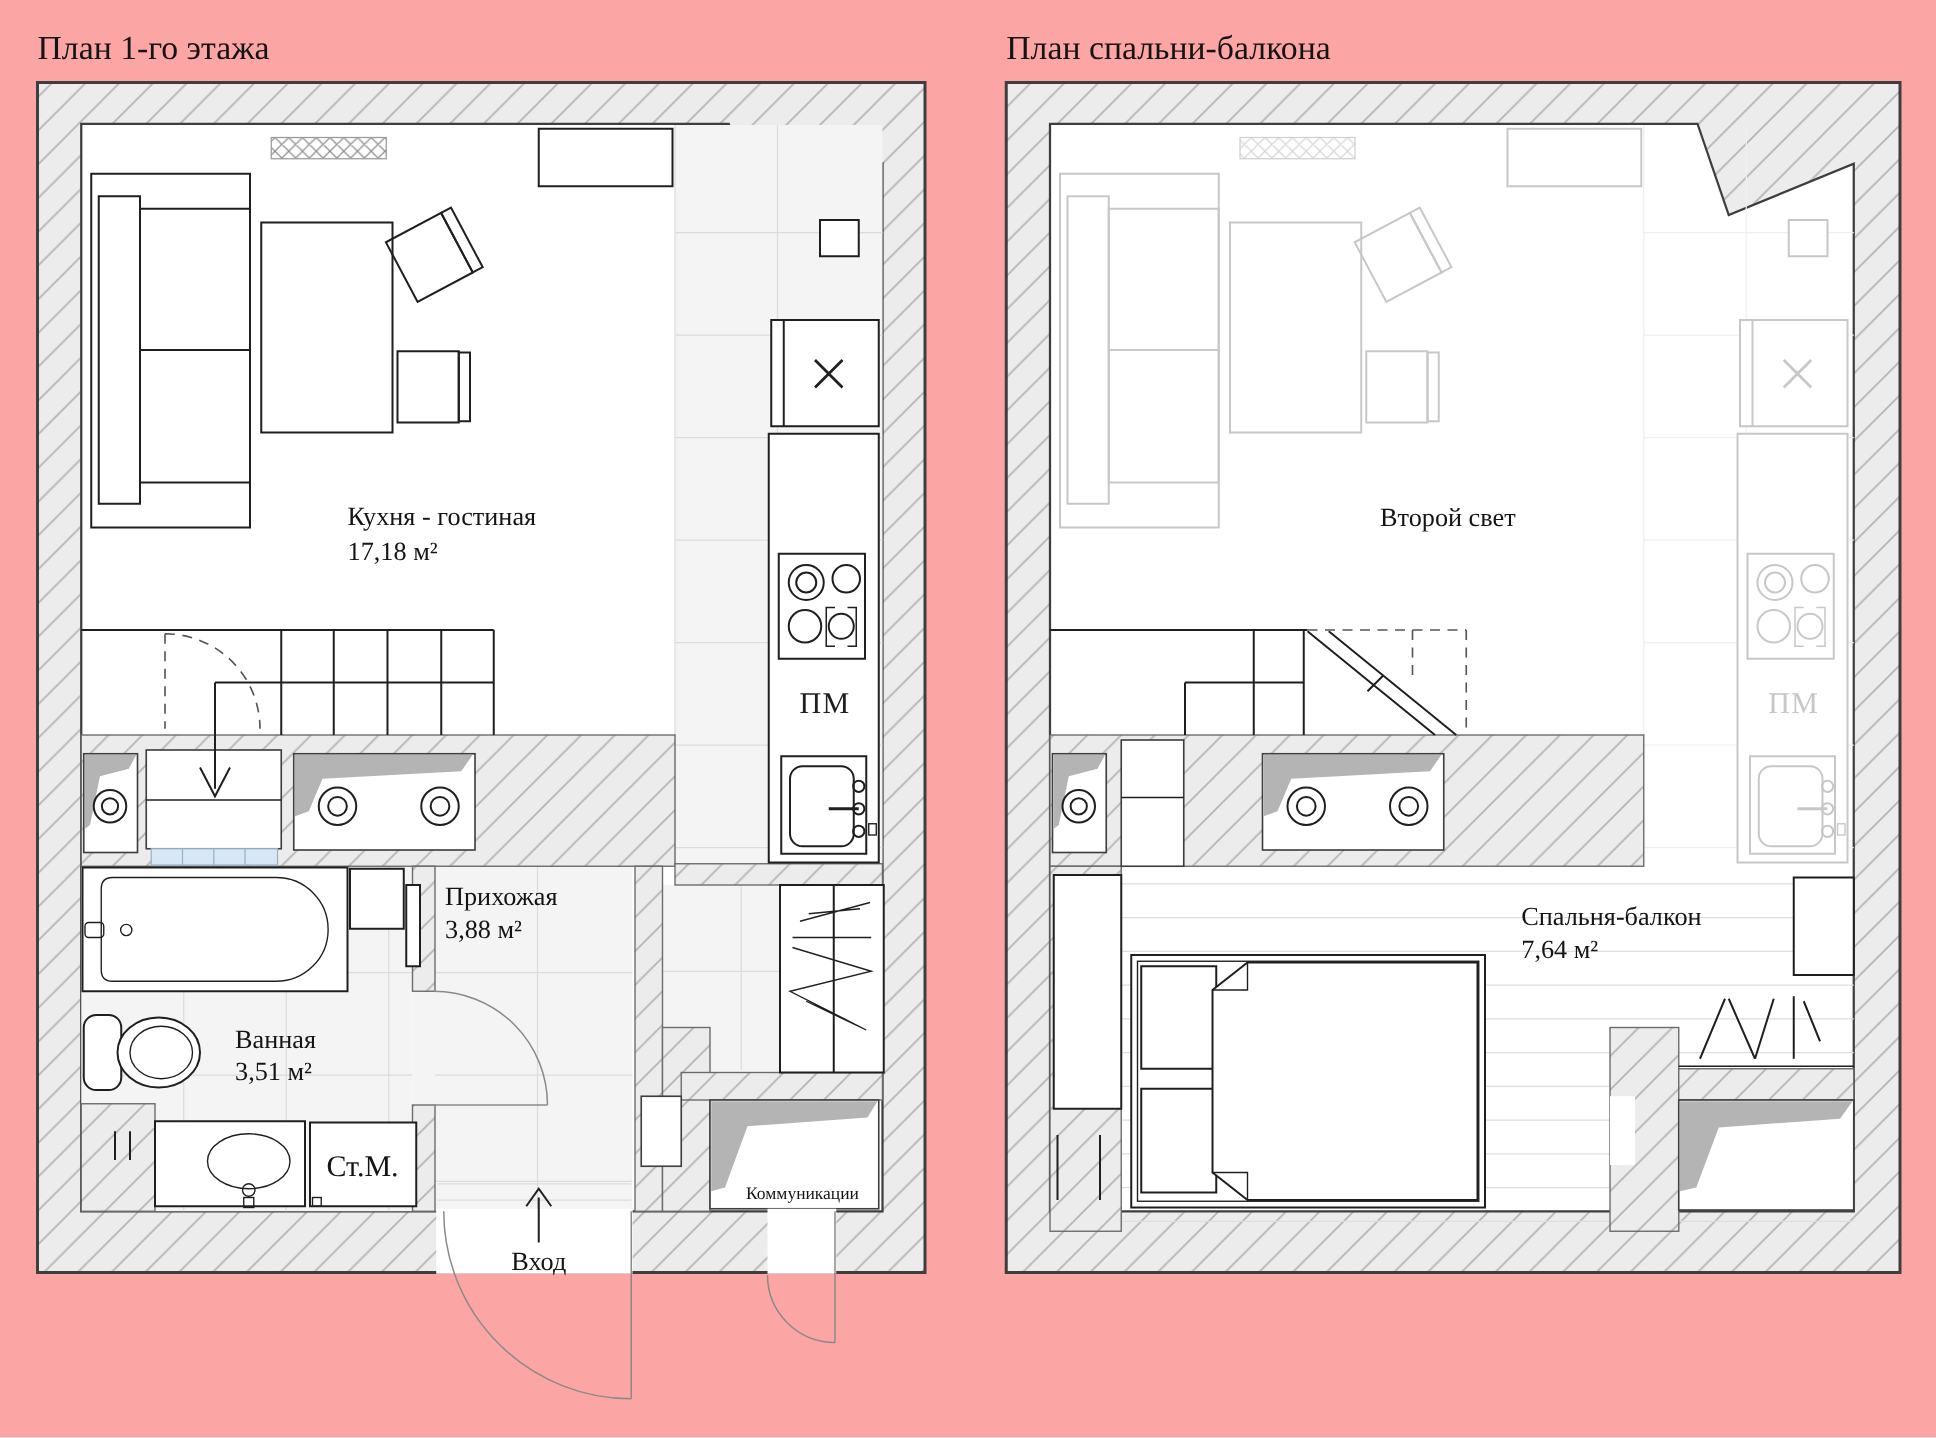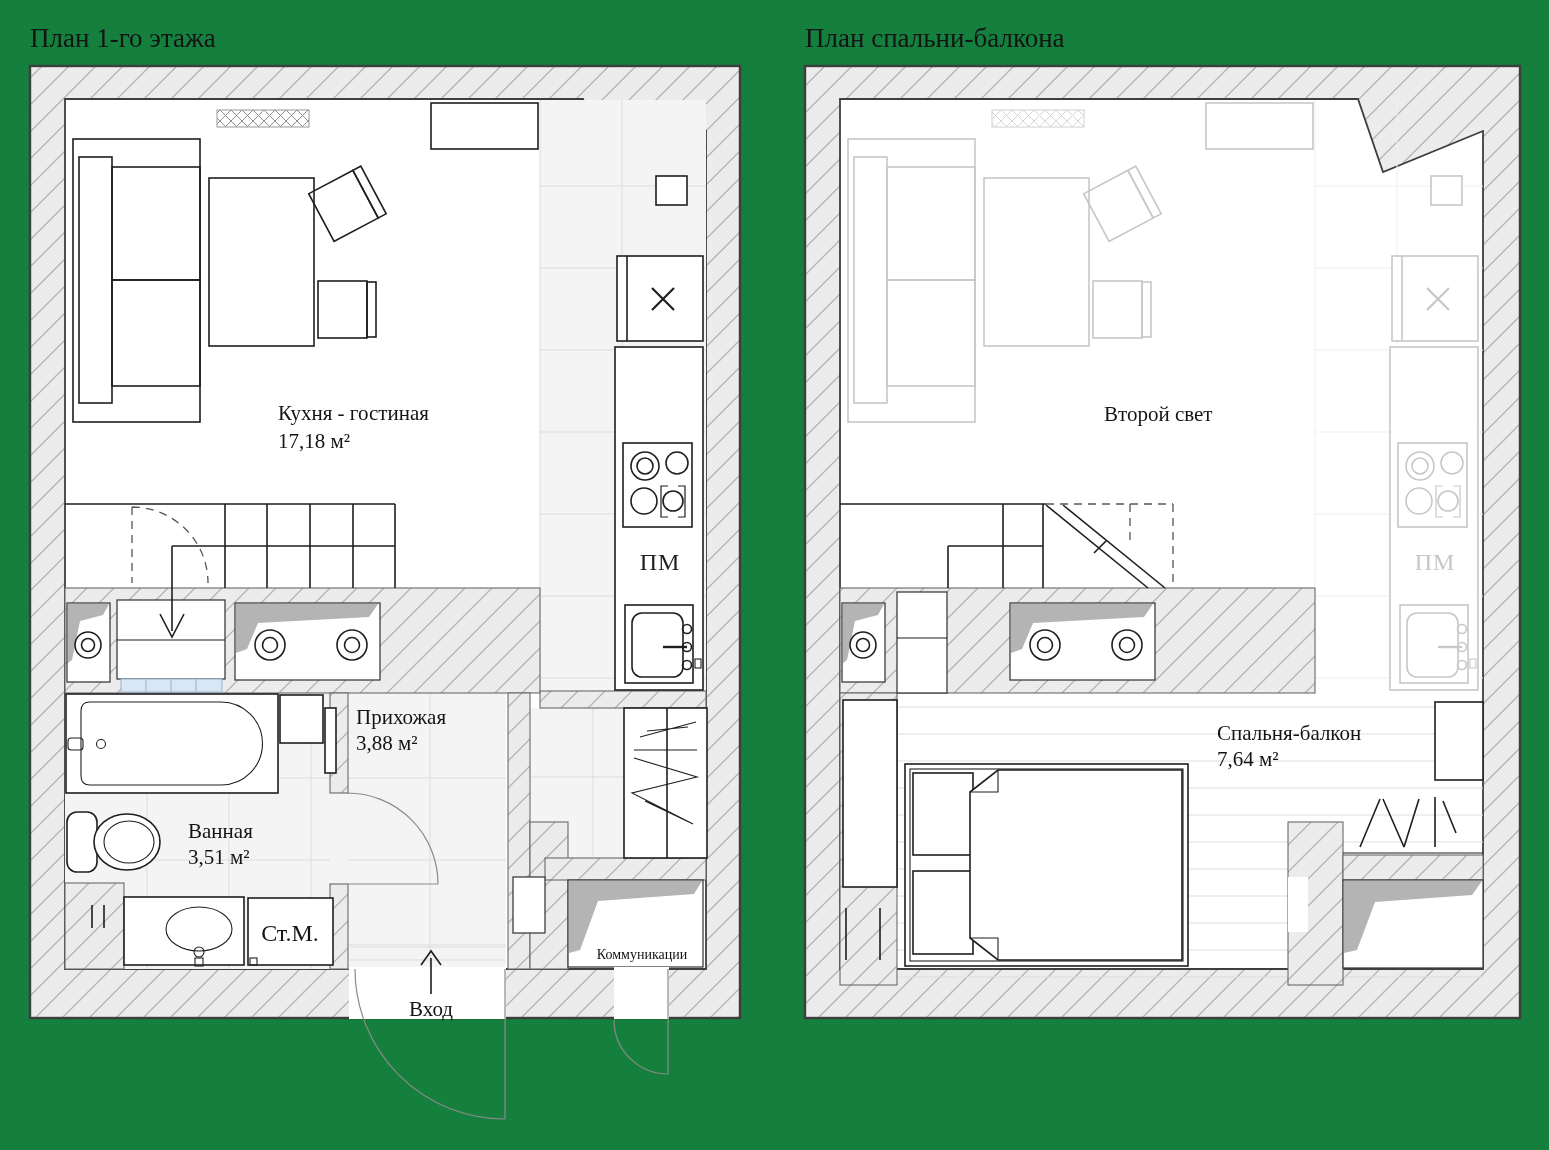--- a/index.html
+++ b/index.html
@@ -1,16 +1,16 @@
 <!DOCTYPE html>
 <html><head>
 <meta charset="utf-8">
 <style>
   html,body { margin:0; padding:0; background:#ffffff; }
-  #stage { position:relative; width:1549px; height:1150px; background:#15803d; overflow:hidden; }
+  #stage { position:relative; width:1549px; height:1150px; background:#fca5a5; overflow:hidden; }
   svg text { font-family:"Liberation Serif","DejaVu Serif",serif; fill:#141414; }
   .t-title { font-size:27px; }
   .t-room  { font-size:21px; }
   .t-small { font-size:14px; }
   .t-app   { font-size:24px; }
   .kit-label { fill:currentColor; font-size:24px; letter-spacing:1px; text-anchor:middle; }
   .wallO { fill:url(#hatch); stroke:#3e3e3e; stroke-width:2.4; }
   .wallI { fill:url(#hatch); stroke:#6a6a6a; stroke-width:1.1; }
   .floor { fill:#ffffff; stroke:#3e3e3e; stroke-width:1.8; }
   .tile  { fill:#f4f4f4; }

